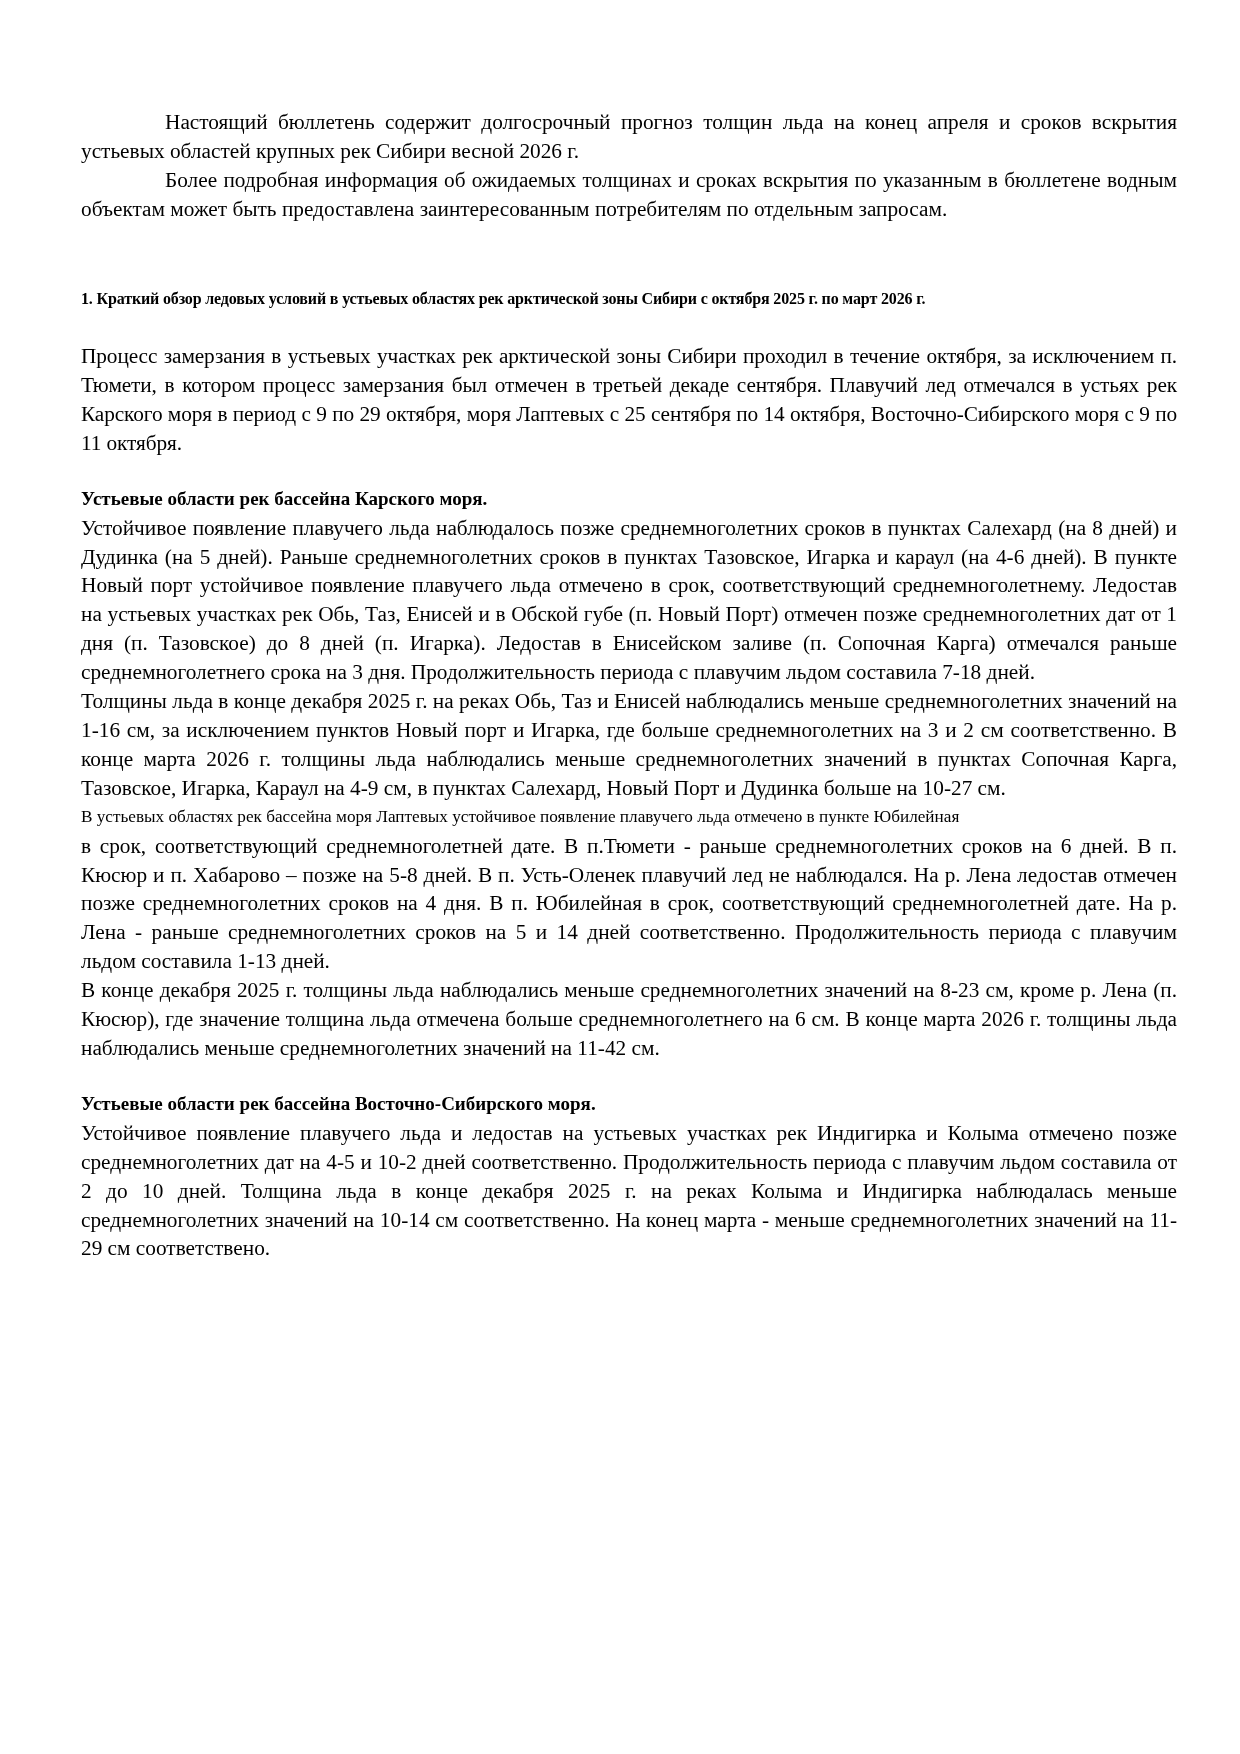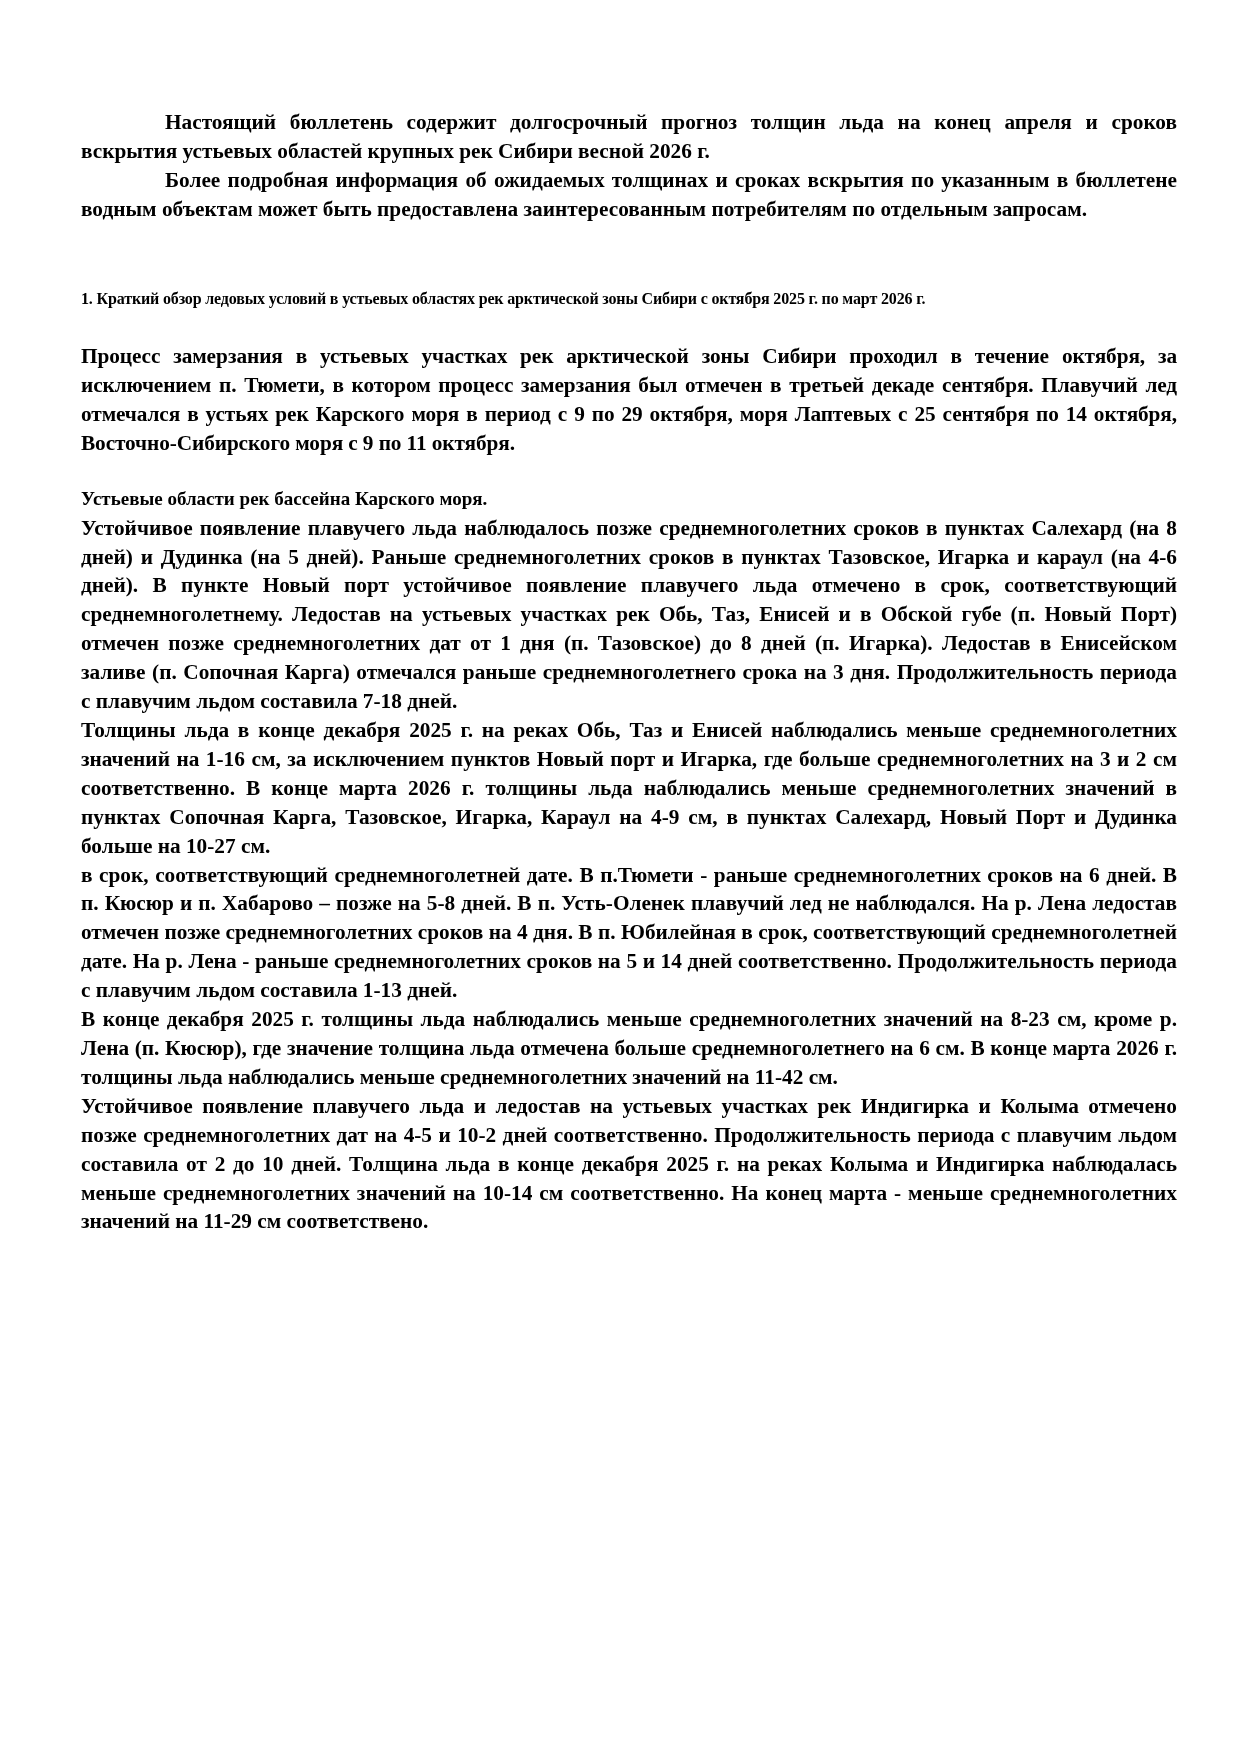--- a/index.html
+++ b/index.html
@@ -19,21 +19,20 @@
       position: absolute;
       left: 81px;
       top: 108px;
       width: 1096px;
     }
     p {
       margin: 0;
       font-size: 21.3px;
       line-height: 28.9px;
       text-align: justify;
-      font-weight: bold;
     }
     .indent {
       text-indent: 84px;
     }
     .section-title {
       font-weight: bold;
       font-size: 16px;
       line-height: 29.5px;
       text-align: justify;
       margin: 60px 0 0 0;
@@ -77,21 +76,23 @@
     <p class="overview">Процесс замерзания в устьевых участках рек арктической зоны Сибири проходил в течение октября, за исключением п. Тюмети, в котором процесс замерзания был отмечен в третьей декаде сентября. Плавучий лед отмечался в устьях рек Карского моря в период с 9 по 29 октября, моря Лаптевых с 25 сентября по 14 октября, Восточно-Сибирского моря с 9 по 11 октября.</p>
   </div>
 
   <div class="block">
     <p class="sub-heading">Устьевые области рек бассейна Карского моря.</p>
     <p class="cont">Устойчивое появление плавучего льда наблюдалось позже среднемноголетних сроков в пунктах Салехард (на 8 дней) и Дудинка (на 5 дней). Раньше среднемноголетних сроков в пунктах Тазовское, Игарка и караул (на 4-6 дней). В пункте Новый порт устойчивое появление плавучего льда отмечено в срок, соответствующий среднемноголетнему. Ледостав на устьевых участках рек Обь, Таз, Енисей и в Обской губе (п. Новый Порт) отмечен позже среднемноголетних дат от 1 дня (п. Тазовское) до 8 дней (п. Игарка). Ледостав в Енисейском заливе (п. Сопочная Карга) отмечался раньше среднемноголетнего срока на 3 дня. Продолжительность периода с плавучим льдом составила 7-18 дней.</p>
     <p class="cont">Толщины льда в конце декабря 2025 г. на реках Обь, Таз и Енисей наблюдались меньше среднемноголетних значений на 1-16 см, за исключением пунктов Новый порт и Игарка, где больше среднемноголетних на 3 и 2 см соответственно. В конце марта 2026 г. толщины льда наблюдались меньше среднемноголетних значений в пунктах Сопочная Карга, Тазовское, Игарка, Караул на 4-9 см, в пунктах Салехард, Новый Порт и Дудинка больше на 10-27 см.</p>
   </div>
 
   <div class="block">
+    <p class="small-line">В устьевых областях рек бассейна моря Лаптевых устойчивое появление плавучего льда отмечено в пункте Юбилейная</p>
     <p class="cont">в срок, соответствующий среднемноголетней дате. В п.Тюмети - раньше среднемноголетних сроков на 6 дней. В п. Кюсюр и п. Хабарово – позже на 5-8 дней. В п. Усть-Оленек плавучий лед не наблюдался. На р. Лена ледостав отмечен позже среднемноголетних сроков на 4 дня. В п. Юбилейная в срок, соответствующий среднемноголетней дате. На р. Лена - раньше среднемноголетних сроков на 5 и 14 дней соответственно. Продолжительность периода с плавучим льдом составила 1-13 дней.</p>
     <p class="cont">В конце декабря 2025 г. толщины льда наблюдались меньше среднемноголетних значений на 8-23 см, кроме р. Лена (п. Кюсюр), где значение толщина льда отмечена больше среднемноголетнего на 6 см.  В конце марта 2026 г. толщины льда наблюдались меньше среднемноголетних значений на 11-42 см.</p>
   </div>
 
   <div class="block">
+    <p class="sub-heading">Устьевые области рек бассейна Восточно-Сибирского моря.</p>
     <p class="cont">Устойчивое появление плавучего льда и ледостав на устьевых участках рек Индигирка и Колыма отмечено позже среднемноголетних дат на 4-5 и 10-2 дней соответственно. Продолжительность периода с плавучим льдом составила от 2 до 10 дней. Толщина льда в конце декабря 2025 г. на реках Колыма и Индигирка наблюдалась меньше среднемноголетних значений на 10-14 см соответственно. На конец марта - меньше среднемноголетних значений на 11-29 см соответствено.</p>
   </div>
 
 </div>
 
 </body></html>

